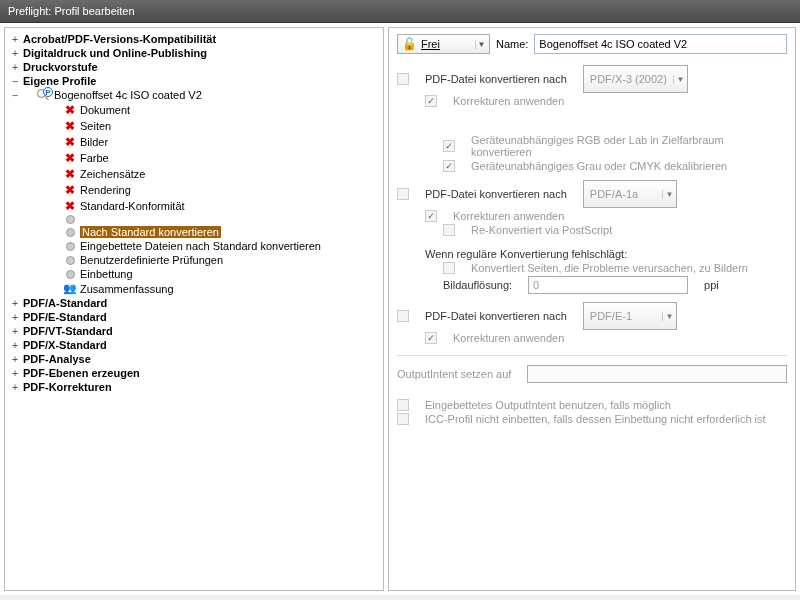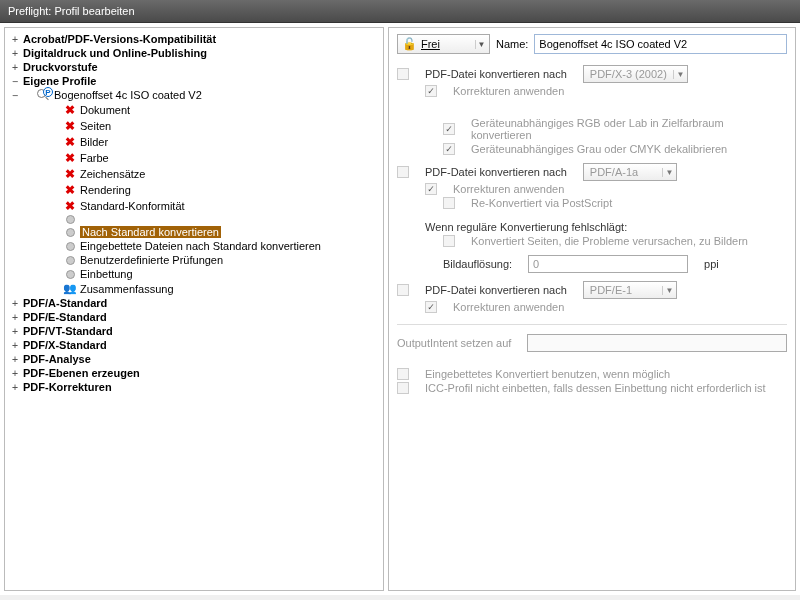--- a/index.html
+++ b/index.html
@@ -29,21 +29,21 @@
 .lock-sel .dd { width: 12px; text-align: center; border-left: 1px solid #ccc; color: #555; font-size: 8px; }
 .name-lab { color: #000; }
 .name-inp { flex: 1; border: 1px solid #9fb8d9; padding: 2px 4px; height: 20px; }
 .sect { margin-bottom: 6px; }
 .row { display: flex; align-items: center; gap: 16px; padding: 1px 0; }
 .cb { width: 12px; height: 12px; border: 1px solid #999; background: #fff; display: inline-flex; align-items: center; justify-content: center; font-size: 9px; color: #555; }
 .cb.dis { background: #f4f4f4; border-color: #ccc; }
 .cb.chk::before { content: "✓"; }
 .lbl { color: #333; }
 .lbl.dis { color: #999; }
-.sel { border: 1px solid #aaa; background: linear-gradient(#fff,#eee); display: inline-flex; align-items: center; height: 18px; }
+.sel { border: 1px solid #aaa; background: linear-gradient(#fff,#eee); display: inline-flex; align-items: center; height: 28px; }
 .sel.dis { color: #999; }
 .sel .sv { padding: 0 6px; min-width: 78px; }
 .sel .sdd { width: 14px; text-align: center; border-left: 1px solid #ccc; font-size: 8px; color: #777; }
 .indent1 { margin-left: 28px; }
 .indent2 { margin-left: 46px; }
 .hr { border-top: 1px solid #ddd; margin: 10px 0 8px 0; }
 .num-inp { border: 1px solid #aaa; width: 160px; padding: 1px 4px; height: 18px; color: #999; }
 .oi-inp { border: 1px solid #aaa; flex: 1; height: 18px; background: #fafafa; }
 </style>
 </head>
@@ -242,21 +242,21 @@
         <span class="lbl">PDF-Datei konvertieren nach</span>
         <span class="sel dis">
           <span class="sv">PDF/X-3 (2002)</span>
           <span class="sdd">▼</span>
         </span>
       </div>
       <div class="row indent1">
         <span class="cb dis chk"></span>
         <span class="lbl dis">Korrekturen anwenden</span>
       </div>
-      <div class="row indent2" style="margin-top:18px">
+      <div class="row indent2" style="margin-top:25px">
         <span class="cb dis chk"></span>
         <span class="lbl dis">Geräteunabhängiges RGB oder Lab in Zielfarbraum konvertieren</span>
       </div>
       <div class="row indent2">
         <span class="cb dis chk"></span>
         <span class="lbl dis">Geräteunabhängiges Grau oder CMYK dekalibrieren</span>
       </div>
     </div>
 
     <div class="sect">
@@ -276,21 +276,21 @@
         <span class="cb dis"></span>
         <span class="lbl dis">Re-Konvertiert via PostScript</span>
       </div>
       <div class="row indent1" style="margin-top:10px">
         <span class="lbl">Wenn reguläre Konvertierung fehlschlägt:</span>
       </div>
       <div class="row indent2">
         <span class="cb dis"></span>
         <span class="lbl dis">Konvertiert Seiten, die Probleme verursachen, zu Bildern</span>
       </div>
-      <div class="row indent2" style="margin-top:6px">
+      <div class="row indent2" style="">
         <span class="lbl">Bildauflösung:</span>
         <input class="num-inp" value="0" style="">
         <span class="lbl">ppi</span>
       </div>
     </div>
 
     <div class="sect">
       <div class="row">
         <span class="cb dis"></span>
         <span class="lbl">PDF-Datei konvertieren nach</span>
@@ -307,21 +307,21 @@
 
     <div class="hr"></div>
 
     <div class="sect">
       <div class="row">
         <span class="lbl dis">OutputIntent setzen auf</span>
         <input class="oi-inp" disabled="" style="">
       </div>
       <div class="row" style="margin-top:14px">
         <span class="cb dis"></span>
-        <span class="lbl dis">Eingebettetes Konvertiert benutzen, wenn möglich</span>
+        <span class="lbl dis">Eingebettetes OutputIntent benutzen, falls möglich</span>
       </div>
       <div class="row">
         <span class="cb dis"></span>
         <span class="lbl dis">ICC-Profil nicht einbetten, falls dessen Einbettung nicht erforderlich ist</span>
       </div>
     </div>
 
   </div>
 </div>
 

